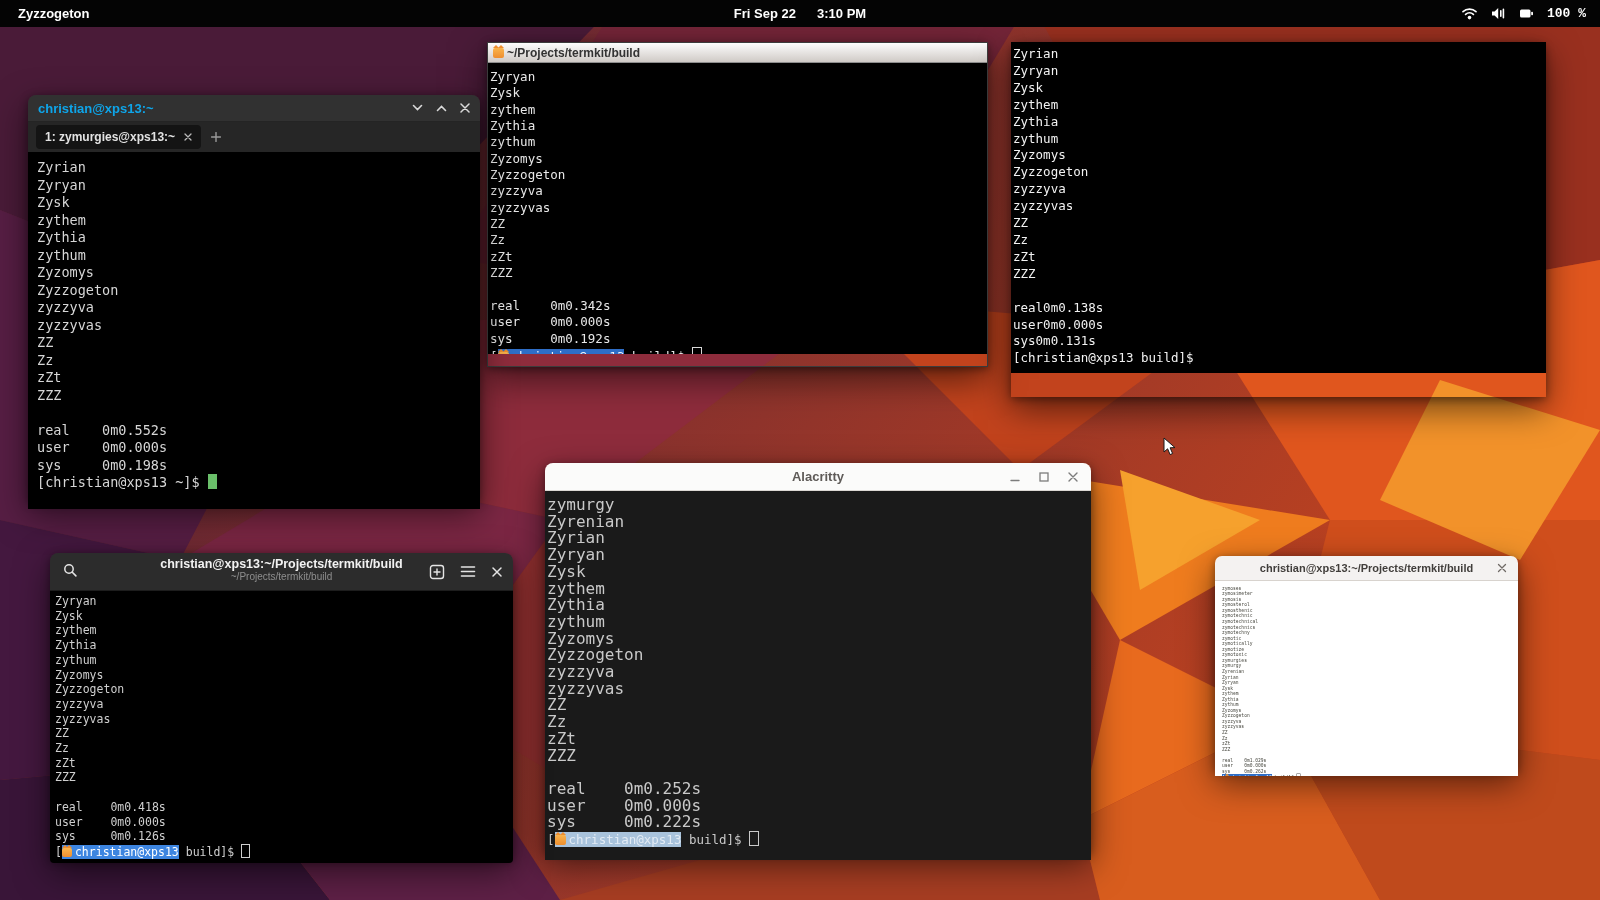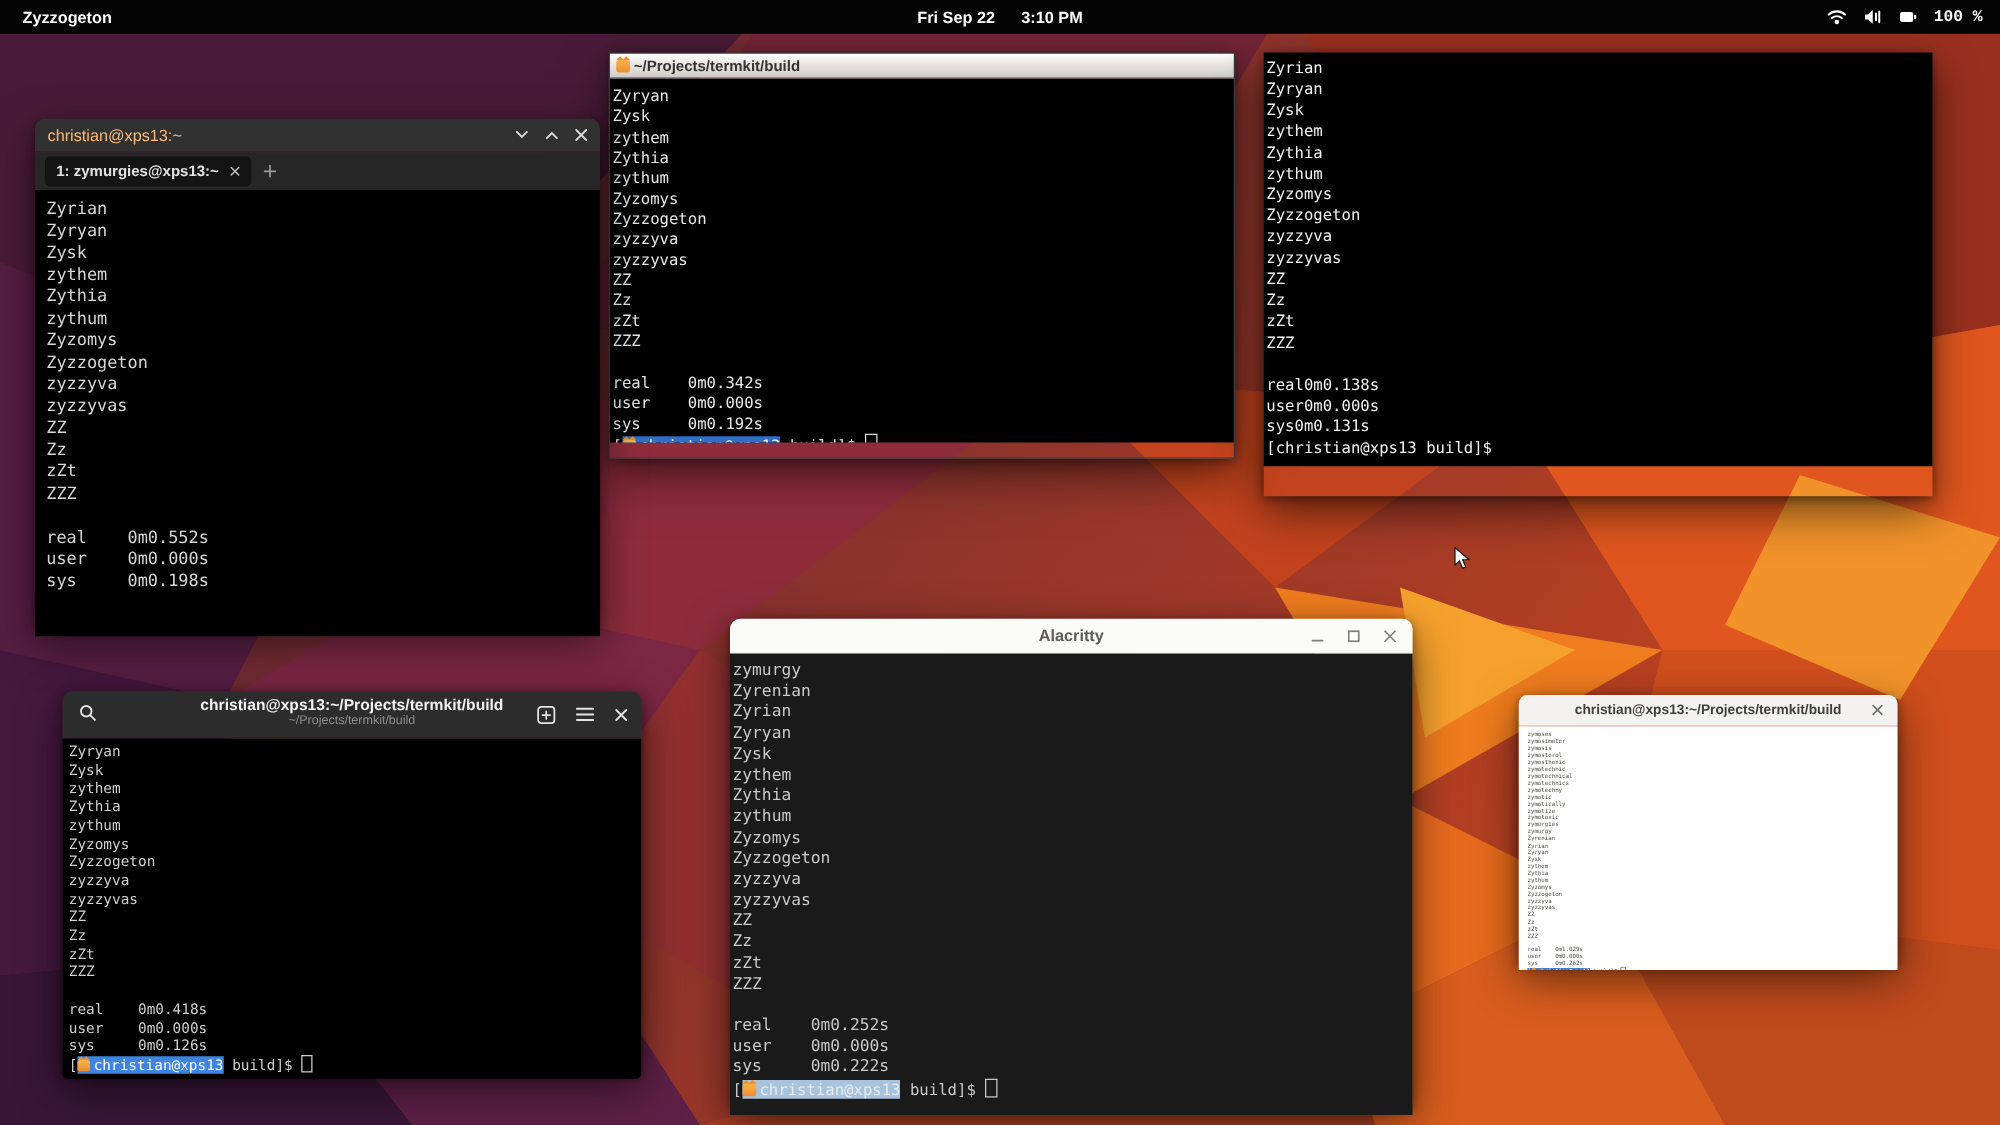--- a/index.html
+++ b/index.html
@@ -27,21 +27,21 @@
   .cat{display:inline-block;width:11px;height:10px;background:linear-gradient(#f9b44c,#ee8e2e);
     border-radius:2px;margin-right:3px;position:relative;vertical-align:-1px;}
   .cat::before,.cat::after{content:"";position:absolute;top:-3px;border-left:3px solid transparent;
     border-right:3px solid transparent;border-bottom:3px solid #ee8e2e;}
   .cat::before{left:0;} .cat::after{right:0;}
 
   
   .w1{left:28px;top:95px;width:452px;height:407px;border-radius:8px 8px 0 0;}
   .w1 .tbar{height:26px;background:#313131;border-radius:8px 8px 0 0;display:flex;align-items:center;
     padding:0 10px;border-bottom:1px solid #242424;}
-  .w1 .ttext{color:#fdba74;font-size:13px;font-weight:400;}
+  .w1 .ttext{color:#0ea5e9;font-size:13px;font-weight:700;}
   .w1 .tbtns{margin-left:auto;display:flex;gap:13px;align-items:center;}
   .w1 .tabbar{height:30px;background:#262626;display:flex;align-items:center;padding:0 8px;gap:10px;}
   .w1 .tab{height:24px;background:#141414;border-radius:4px;display:flex;align-items:center;
     padding:0 9px;gap:9px;color:#e2e2e2;font-size:12px;font-weight:700;}
   .w1 .term{height:350px;padding:7px 0 0 9px;}
   .w1 pre{font-size:13.5px;line-height:17.5px;color:#d6d6d6;}
   .w1 .promptline{font-size:13.5px;line-height:17.5px;color:#d6d6d6;}
   .cursor-green{display:inline-block;width:9px;height:15px;background:#6abf6a;vertical-align:-2px;}
 
   
@@ -59,27 +59,27 @@
   .w3{left:1011px;top:42px;width:535px;height:355px;border-radius:8px 8px 0 0;}
   .w3 .tbar{height:27px;background:#f6f5f4;border-radius:8px 8px 0 0;display:flex;align-items:center;
     justify-content:center;position:relative;border-bottom:1px solid #d8d3ce;}
   .w3 .ttext{color:#8a8580;font-size:13px;font-weight:600;}
   .w3 .closer{position:absolute;right:10px;top:5px;width:17px;height:17px;display:flex;align-items:center;justify-content:center;}
   .w3 .term{height:327px;padding:4px 0 0 2px;}
   .w3 pre{font-size:12.5px;line-height:16.9px;color:#f2f2f2;}
   .w3 .promptline{font-size:12.5px;line-height:16.9px;color:#f2f2f2;}
 
   
-  .w4{left:584px;top:463px;width:546px;height:390px;border-radius:8px 8px 2px 2px;margin-top:32px;}
+  .w4{left:545px;top:463px;width:546px;height:390px;border-radius:8px 8px 2px 2px;}
   .w4 .tbar{height:27px;background:#fbfbfa;border-radius:8px 8px 0 0;display:flex;align-items:center;
     justify-content:center;position:relative;border-bottom:1px solid #dcd8d4;}
   .w4 .ttext{color:#5f5b58;font-size:13px;font-weight:600;}
   .w4 .wbtns{position:absolute;right:12px;top:0;height:27px;display:flex;align-items:center;gap:17px;}
   .w4 .term{height:363px;background:#1a1a1a;padding:6px 0 0 2px;}
-  .w4 pre{font-size:13px;line-height:16.7px;color:#c9c9c9;}
+  .w4 pre{font-size:16px;line-height:16.7px;color:#c9c9c9;}
   .w4 .promptline{font-size:12.5px;line-height:16.7px;color:#c9c9c9;}
   .hl-pale{background:#a9c3dc;color:rgba(245,248,252,.75);}
   .cursor-hollow2{display:inline-block;width:8px;height:13px;border:1px solid #c9c9c9;vertical-align:-2px;}
 
   
   .w5{left:50px;top:553px;width:463px;height:307px;border-radius:8px 8px 4px 4px;}
   .w5 .hbar{height:37px;background:#2c2c2c;border-radius:8px 8px 0 0;position:relative;
     border-bottom:1px solid #1d1d1d;display:flex;align-items:center;}
   .w5 .search{position:absolute;left:13px;top:10px;}
   .w5 .titles{position:absolute;left:0;right:0;top:4px;text-align:center;line-height:1.15;}
@@ -234,20 +234,21 @@
 zyzzyva
 zyzzyvas
 ZZ
 Zz
 zZt
 ZZZ
 
 real    0m0.552s
 user    0m0.000s
 sys     0m0.198s</pre>
+      <div class="promptline"><span>[christian@xps13 ~]$ </span><span class="cursor-green"></span></div>
     </div>
   </div>
 
   <div class="win w4">
     <div class="tbar">
       <span class="ttext">Alacritty</span>
       <span class="wbtns">
         <svg width="12" height="12" viewBox="0 0 12 12">
             <path d="M2 9.5h8" stroke="#7c7c7c" stroke-width="1.4" stroke-linecap="round"></path>
           </svg>

